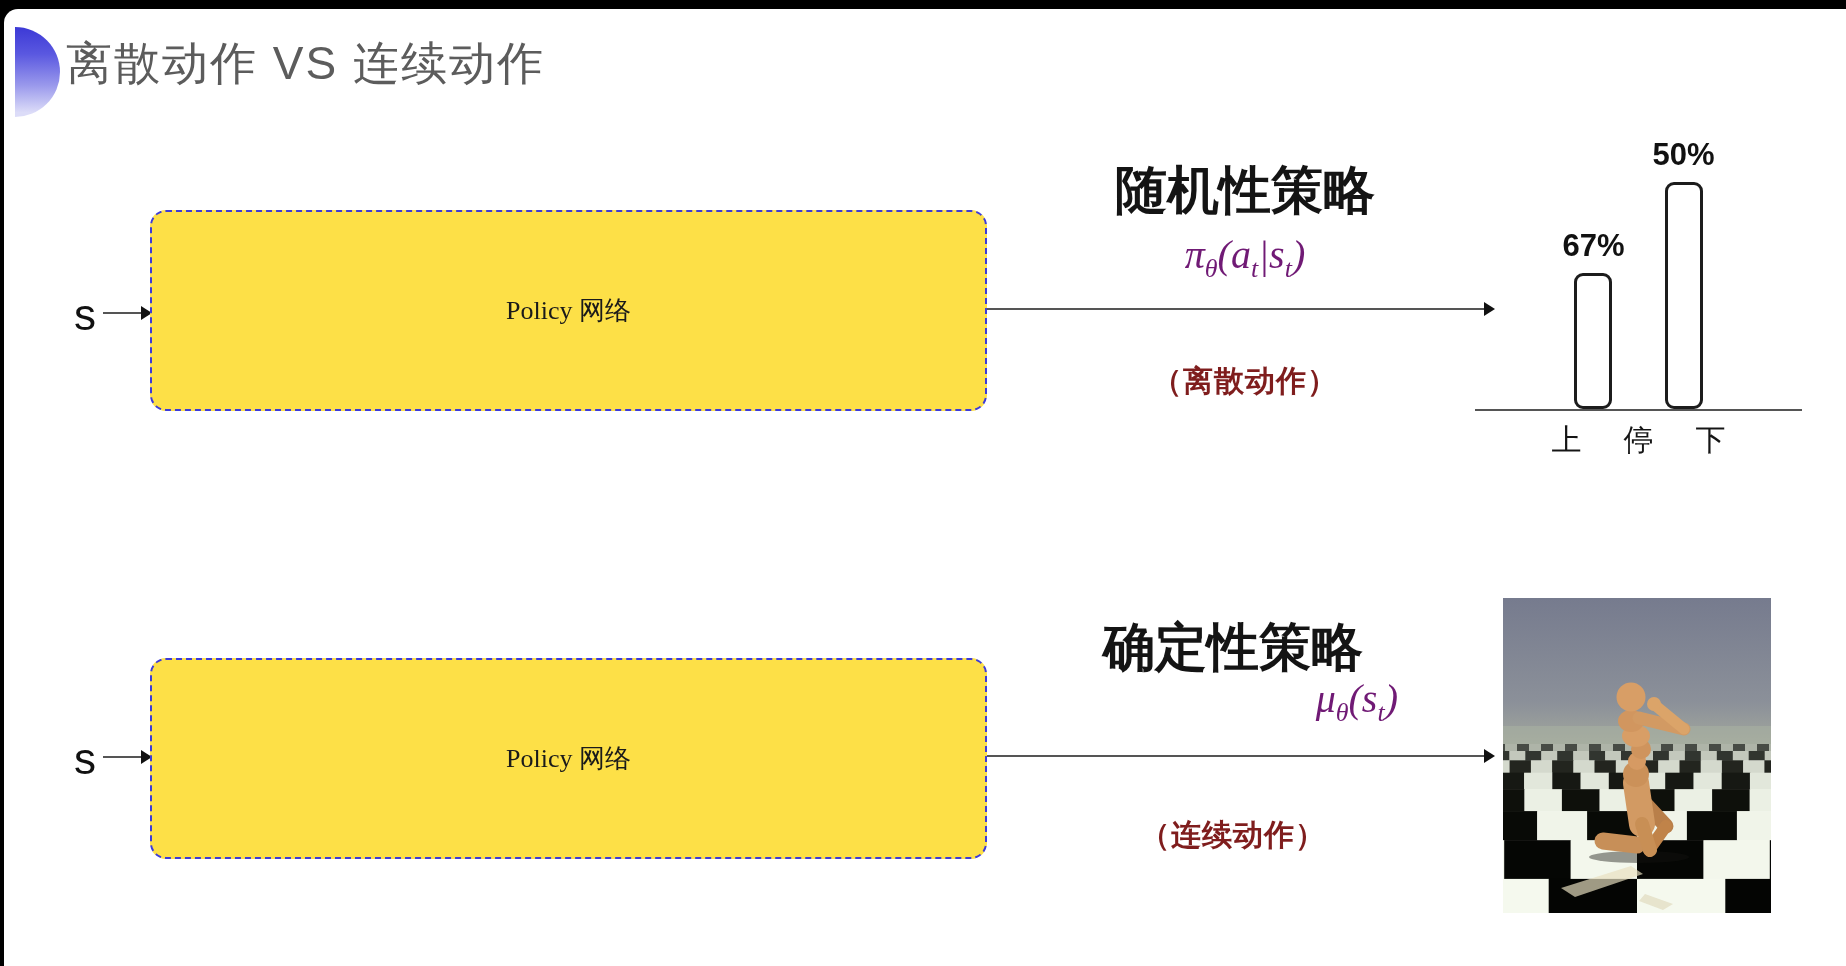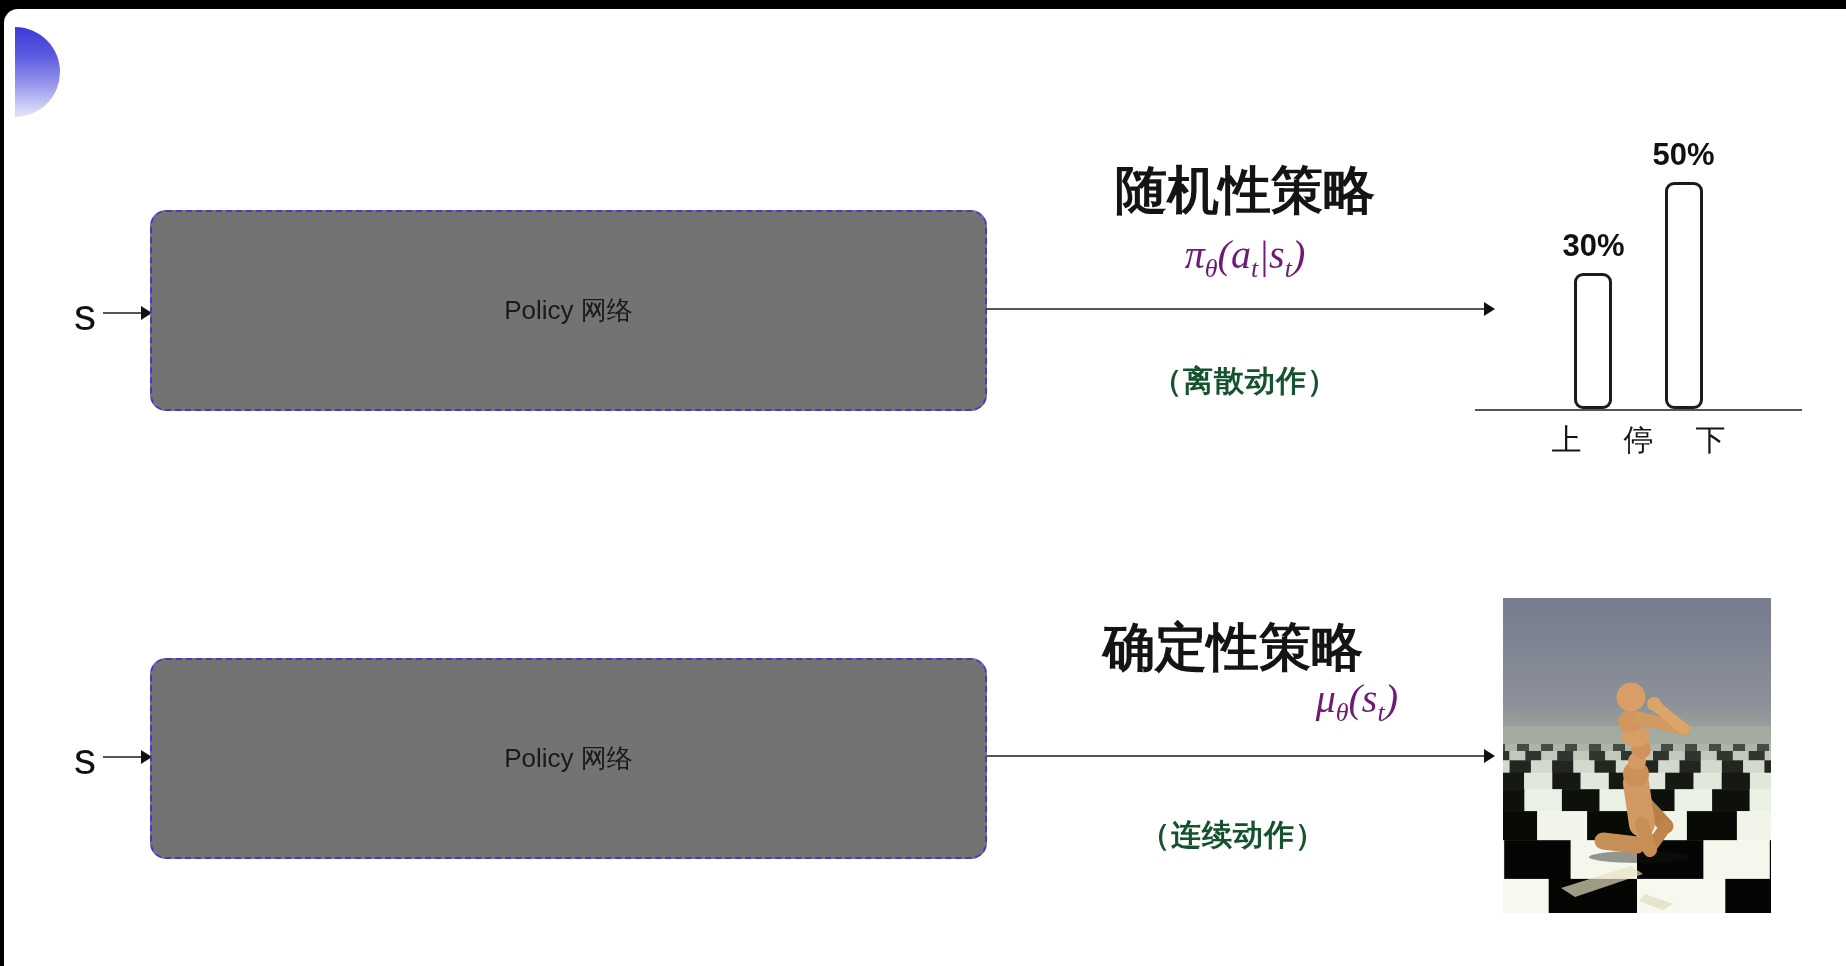--- a/index.html
+++ b/index.html
@@ -14,53 +14,54 @@
     color:#5c5c5c;letter-spacing:2px;margin:0;}
   
   .s-label{position:absolute;font-size:44px;line-height:1;color:#111;font-weight:500;}
   .s1{left:70px;top:284px;} .s2{left:70px;top:728px;}
   .arrow{position:absolute;height:2px;background:#555;}
   .arrow .head{position:absolute;right:-11px;top:-6px;width:0;height:0;display:block;
     border-left:11px solid #111;border-top:7px solid transparent;border-bottom:7px solid transparent;}
   .in1{left:99px;top:303px;width:38px;} .in2{left:99px;top:747px;width:38px;}
   .out1{left:983px;top:299px;width:497px;} .out2{left:983px;top:746px;width:497px;}
   .policy-box{position:absolute;width:833px;height:197px;border:2px dashed #3d3bd8;
-    border-radius:16px;display:flex;align-items:center;justify-content:center;background:#737373;}
+    border-radius:16px;display:flex;align-items:center;justify-content:center;background:#fde047;font-family:Liberation Serif, serif;}
   .box1{left:146px;top:201px;} .box2{left:146px;top:649px;}
   .policy-box span{font-size:26px;color:#1a1a1a;}
   
   .ann{position:absolute;width:330px;text-align:center;}
   .ann1{left:1076px;top:0;} .ann2{left:1064px;top:0;}
   .policy-title{position:absolute;width:100%;font-size:52px;font-weight:600;color:#141414;}
   .ann1 .policy-title{top:147px;} .ann2 .policy-title{top:604px;}
   .formula{position:absolute;width:100%;font-size:40px;color:#701a75;
     font-family:"Liberation Serif","DejaVu Serif",serif;font-style:italic;}
   .formula sub{font-size:26px;}
   .ann1 .formula{top:222px;} .ann2 .formula{top:666px;text-align:right;}
-  .action-red{position:absolute;width:100%;font-size:30px;font-weight:600;color:#14532d;letter-spacing:1px;}
+  .action-red{position:absolute;width:100%;font-size:30px;font-weight:600;color:#7f1d1d;letter-spacing:1px;}
   .ann1 .action-red{top:352px;} .ann2 .action-red{top:806px;}
   
   .chart{position:absolute;left:1471px;top:109px;width:327px;}
   .bars{height:291px;display:flex;align-items:flex-end;justify-content:center;gap:28px;}
   .bar-col{display:flex;flex-direction:column;align-items:center;}
   .bar-value{font-size:31px;font-weight:600;color:#111;margin-bottom:9px;}
   .bar{width:38px;background:#fff;border:3px solid #1c1c1c;border-radius:9px;box-sizing:border-box;}
   .axis-line{height:2px;background:#555;width:100%;}
   .cats{display:flex;justify-content:center;gap:28px;margin-top:9px;}
   .bar-cat{width:44px;text-align:center;font-size:30px;color:#151515;font-weight:500;}
   
   .sim{position:absolute;left:1499px;top:589px;width:268px;height:315px;}
   .sim svg{display:block;}
 </style>
 <title>离散动作 VS 连续动作</title></head>
 <body>
 
 <div class="slide">
 
   <div class="title-deco"></div>
+  <h1 class="page-title">离散动作 VS 连续动作</h1>
 
   <span class="s-label s1">s</span>
   <div class="arrow in1">
       <i class="head"></i>
     </div>
   <div class="policy-box box1">
     <span>Policy 网络</span>
   </div>
   <div class="arrow out1">
       <i class="head"></i>
@@ -68,21 +69,21 @@
 
   <div class="ann ann1">
     <div class="policy-title">随机性策略</div>
     <div class="formula">π<sub>θ</sub>(a<sub>t</sub>|s<sub>t</sub>)</div>
     <div class="action-red">（离散动作）</div>
   </div>
 
   <div class="chart">
     <div class="bars">
         <div class="bar-col">
-          <div class="bar-value">30%</div>
+          <div class="bar-value">67%</div>
           <div class="bar" style="height: 136px;"></div>
         </div>
         <div class="bar-col">
           <div class="bar-value">50%</div>
           <div class="bar" style="height: 227px;"></div>
         </div>
       </div>
     <div class="axis-line"></div>
     <div class="cats">
         <div class="bar-cat">上</div>

